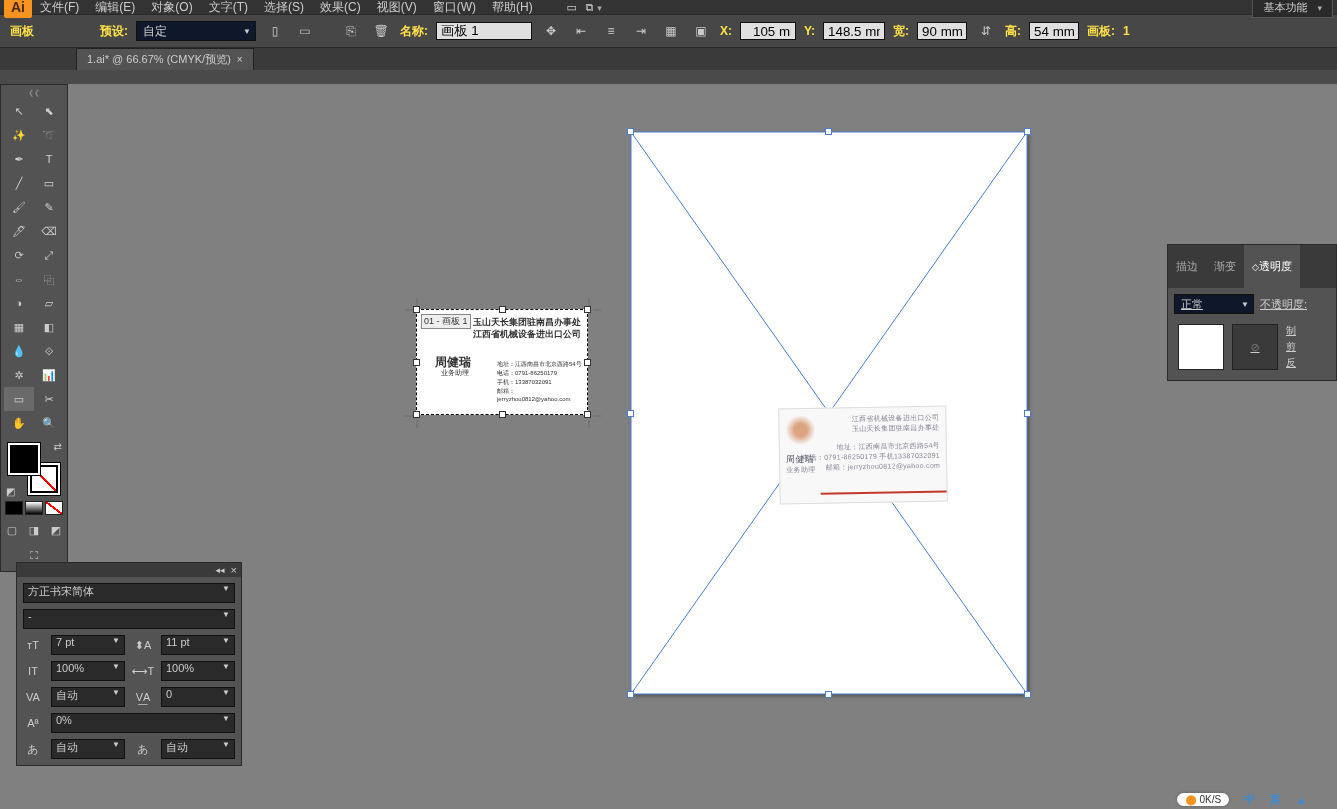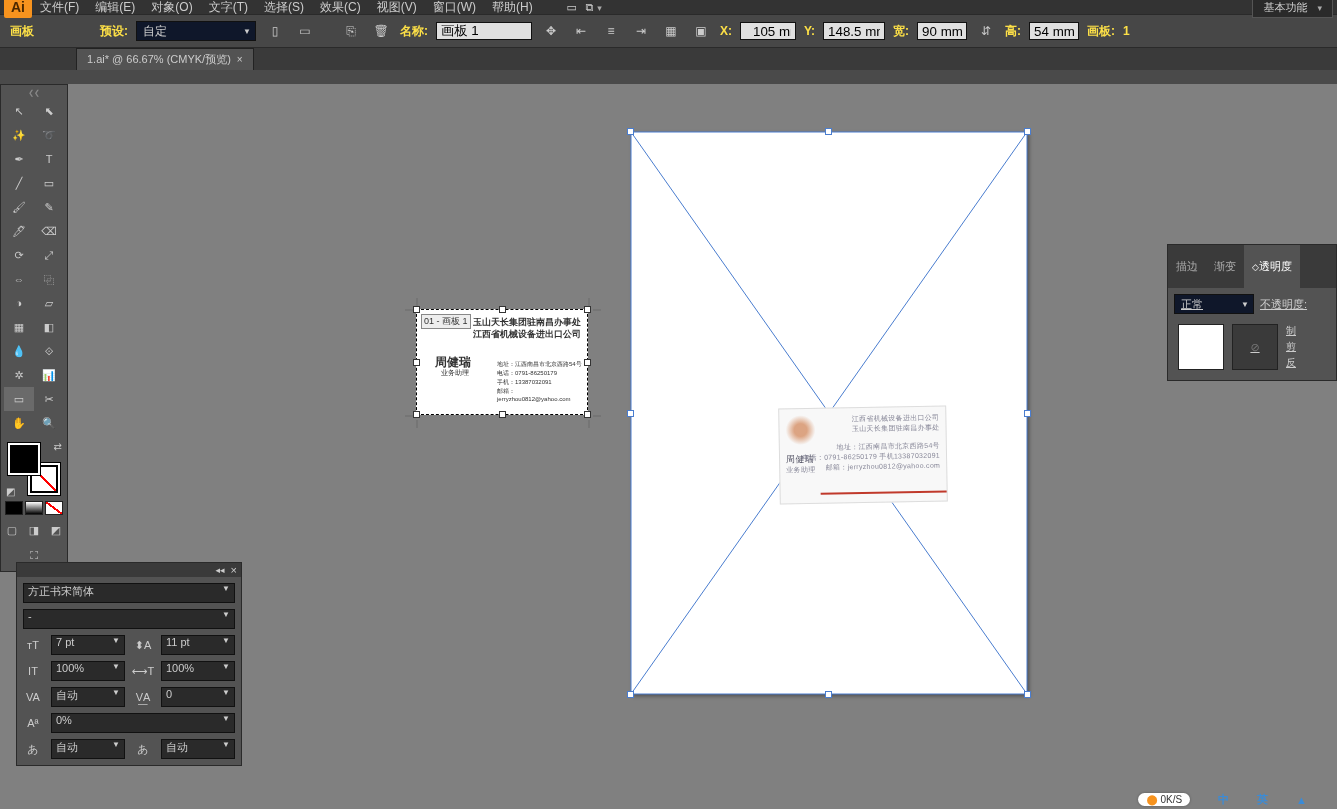--- a/index.html
+++ b/index.html
@@ -48,21 +48,21 @@
 .thumb{width:46px;height:46px;background:#fff;border:1px solid #222;}
 .thumb.mask{background:#3a3a3a; display:flex;align-items:center;justify-content:center; color:#777;}
 .char-panel { position:absolute; left:16px; top:562px; width:226px; background:#535353; border:1px solid #2a2a2a; z-index:7; font-size:11px;}
 .char-header{height:14px;background:#3a3a3a;display:flex;justify-content:flex-end;align-items:center;padding:0 4px;gap:6px;}
 .char-tabs{display:flex;background:#3a3a3a;}
 .char-body{padding:6px;display:flex;flex-direction:column;gap:6px;}
 .field-row{display:flex;gap:8px;align-items:center;}
 .combo{flex:1;background:#2a2a2a;border:1px solid #111;height:20px;display:flex;align-items:flex-start;padding:0 4px;position:relative;}
 .combo .arrow{position:absolute;right:4px;font-size:8px;}
 .small-icon{width:20px;display:flex;justify-content:center;color:#ccc;font-size:11px;}
-.taskbar-hint{position:absolute;right:30px;bottom:2px;display:flex;align-items:center;gap:28px;}
+.taskbar-hint{position:absolute;right:30px;bottom:2px;display:flex;align-items:center;gap:15px;}
 .badge{background:#fff;border-radius:10px;padding:1px 8px;color:#333;font-size:10px;box-shadow:0 0 3px rgba(0,0,0,.3);}
 svg{overflow:visible;}
 .scan-card{position:absolute;left:148px;top:275px;width:168px;height:96px;background:#f8f8f8;border:1px solid #ddd;transform:rotate(-1deg);}
 .scan-card .redline{position:absolute;left:40px;bottom:8px;right:0;height:2px;background:#c0392b;}
 .scan-card .blotch{position:absolute;width:30px;height:30px;left:6px;top:6px;border-radius:50%;background:radial-gradient(circle,#d08050 30%,transparent 70%);opacity:.7;}
 .blur-tx{position:absolute;font-size:7px;color:#889;letter-spacing:.3px;}
 </style>
 </head>
 <body>
 

